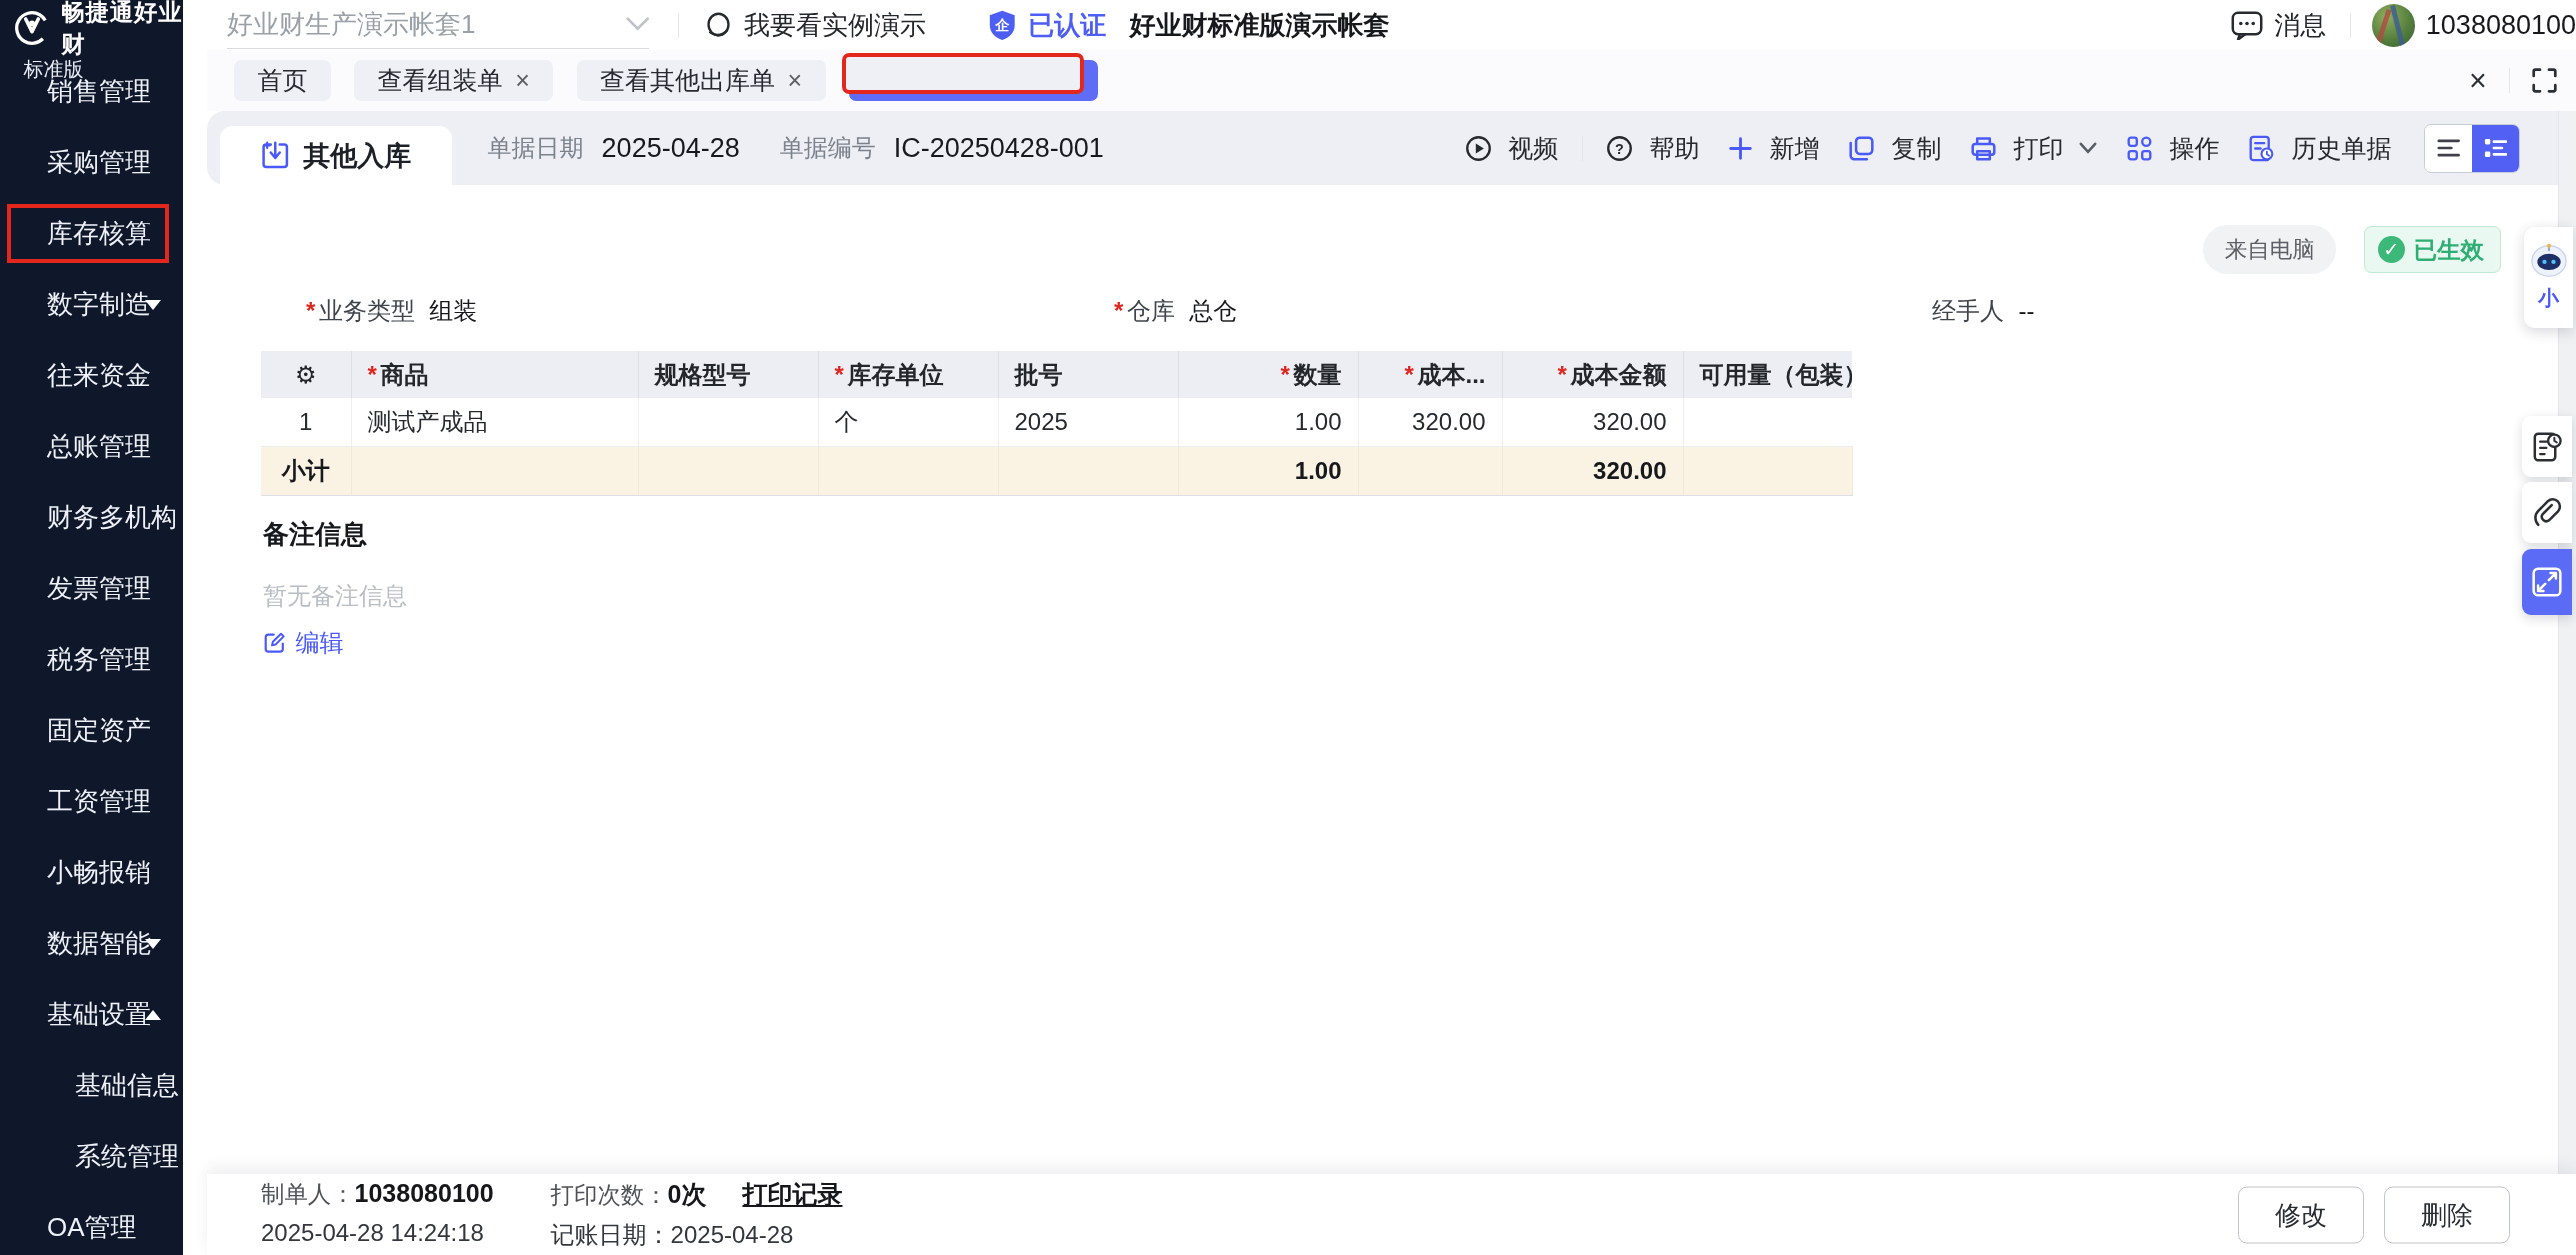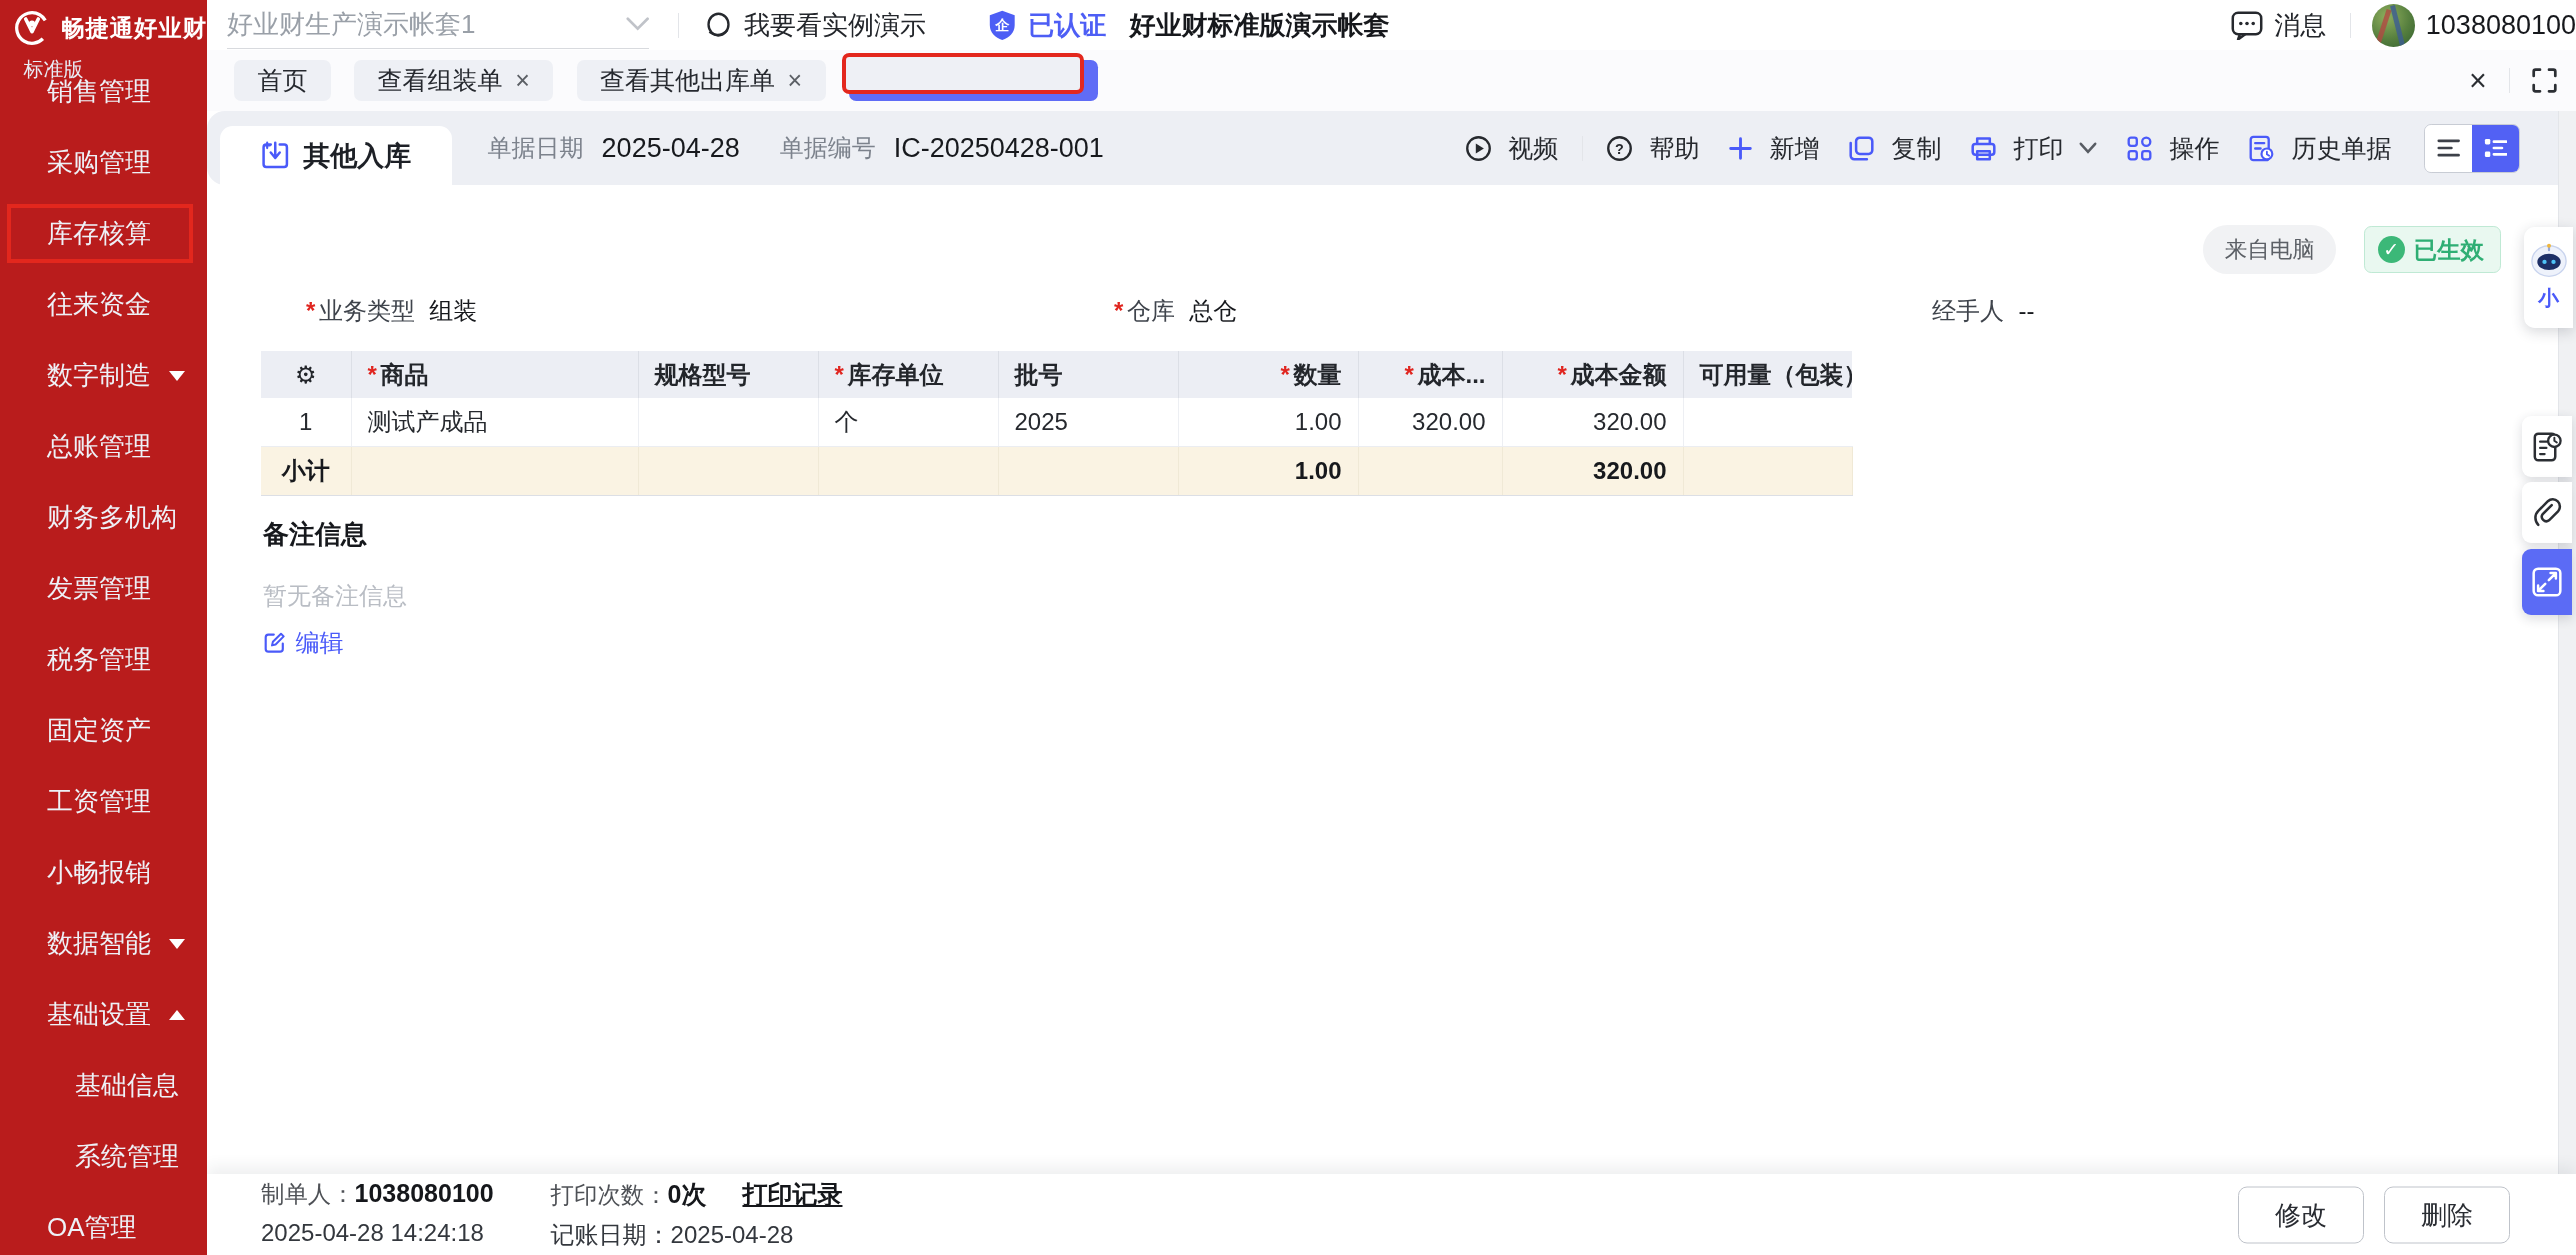--- a/index.html
+++ b/index.html
@@ -21,21 +21,21 @@
   .top-right { margin-left:auto; display:flex; align-items:center; }
   .msg { margin-right:23.4px; }
   .avatar { width:43px; height:43px; border-radius:50%; margin:0 10.8px 0 21.6px;
     background:radial-gradient(circle at 35% 30%, #8fae5d, #567f3e 55%, #3e6a33 85%),#4e7d3a;
     background-blend-mode:normal; position:relative; overflow:hidden; }
   .avatar:after{content:"";position:absolute;left:9px;top:5.4px;width:5.4px;height:36px;background:#b04a42;transform:rotate(18deg);opacity:.8}
   .avatar:before{content:"";position:absolute;left:23.4px;top:1.8px;width:5.4px;height:41px;background:#3c5d94;transform:rotate(-14deg);opacity:.8}
   .uid { font-size:27px; color:#16181c; }
 
   
-  .sidebar { position:absolute; left:0; top:0; bottom:0; width:207px; background:#b91c1c; z-index:40; }
+  .sidebar { position:absolute; left:0; top:0; bottom:0; width:183px; background:#0f172a; z-index:40; }
   .logo-row { display:flex; align-items:center; gap:10.8px; padding:9px 0 0 14.4px; height:47px; }
   .logo-title { color:#fff; font-size:23.4px; font-weight:700; letter-spacing:0.9px; }
   .edition { color:#e8ecf5; font-size:20px; padding:9px 0 0 23.4px; }
   .menu { position:absolute; left:0; right:0; top:56px; bottom:0; overflow:hidden; }
   .side-item { height:71px; display:flex; align-items:center; padding-left:47px; color:#eef1f7;
     font-size:26px; position:relative; cursor:pointer; }
   .side-item.sub { padding-left:75px; }
   .caret { position:absolute; right:21.6px; width:0; height:0; border-left:8px solid transparent;
     border-right:8px solid transparent; }
   .caret.down { border-top:10px solid #fff; }
@@ -155,26 +155,26 @@
         <span>销售管理</span>
       </div>
     <div class="side-item">
         <span>采购管理</span>
       </div>
     <div class="side-item">
       <span>库存核算</span>
       <div class="anno side"></div>
     </div>
     <div class="side-item">
-        <span>往来资金</span>
-      </div>
-    <div class="side-item">
       <span>数字制造</span>
       <span class="caret down"></span>
     </div>
+    <div class="side-item">
+        <span>往来资金</span>
+      </div>
     <div class="side-item">
         <span>总账管理</span>
       </div>
     <div class="side-item">
         <span>财务多机构</span>
       </div>
     <div class="side-item">
         <span>发票管理</span>
       </div>
     <div class="side-item">

